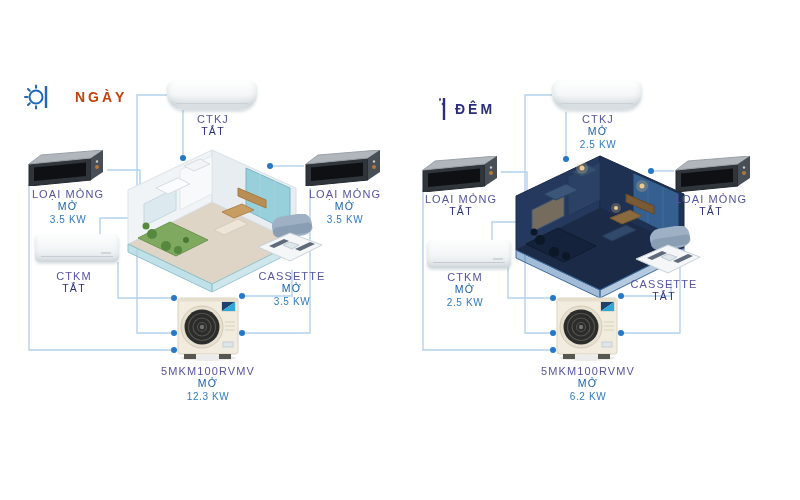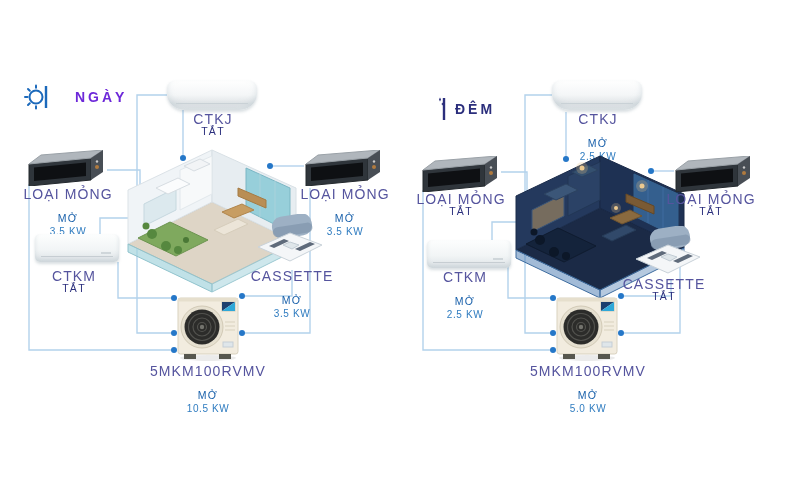--- a/index.html
+++ b/index.html
@@ -4,28 +4,28 @@
 <style>
   html,body{margin:0;padding:0;background:#fff;}
   .canvas{position:relative;width:800px;height:500px;background:#ffffff;overflow:hidden;
           font-family:"Liberation Sans",sans-serif;}
   .wires{position:absolute;left:0;top:0;width:800px;height:500px;}
   .abs{position:absolute;}
 
   
   .badge{position:absolute;display:flex;align-items:center;gap:7px;}
   .badge-label{font-weight:bold;font-size:14px;letter-spacing:3px;}
-  .badge-label.day{color:#6d28d9;padding-left:18px;}
+  .badge-label.day{color:#c2410c;padding-left:18px;}
   .badge-label.night{color:#2b2e7c;}
 
   
   .unit-label{position:absolute;text-align:center;}
-  .unit-name{font-size:14px;letter-spacing:1.1px;color:#55549e;line-height:11px;white-space:nowrap;}
+  .unit-name{font-size:11px;letter-spacing:1.1px;color:#55549e;line-height:11px;white-space:nowrap;}
   .status{font-size:10.5px;font-weight:normal;letter-spacing:1.3px;line-height:13px;}
-  .st-on{color:#1a61ab;margin-top:12px;}
+  .st-on{color:#1a61ab;}
   .st-off{color:#2b2f7d;}
   .capacity{font-size:10px;letter-spacing:.6px;color:#2f7cc0;line-height:13px;white-space:nowrap;}
 
   
   .emura{background:linear-gradient(180deg,#ffffff 0%,#f4f6f7 50%,#dfe3e6 80%,#eef0f1 100%);
          border-radius:10px 10px 18px 18px / 8px 8px 16px 16px;
          box-shadow:0 2px 3px rgba(120,140,150,.28), inset 0 -4px 6px rgba(170,185,195,.35);}
   .emura::after{content:"";position:absolute;left:9px;right:9px;bottom:6px;height:1px;background:#c9d1d6;}
 
   
@@ -204,21 +204,21 @@
           <line x1="48" y1="34" x2="58" y2="34"></line>
           <line x1="48" y1="38" x2="58" y2="38"></line>
         </g>
       <rect x="46" y="50" width="10" height="5" fill="#dfe6ea" stroke="#c5ced6"></rect>
       <rect x="7" y="62" width="12" height="5" fill="#57574f"></rect>
       <rect x="42" y="62" width="12" height="5" fill="#57574f"></rect>
     </svg>
     <div class="unit-label" style="left:146px;top:366px;width:124px;">
       <div class="unit-name">5MKM100RVMV</div>
       <div class="status st-on">MỞ</div>
-      <div class="capacity">10.5 KW</div>
+      <div class="capacity">12.3 KW</div>
     </div>
   </section>
 
   <section>
 
     <div class="badge" style="left:422px;top:96px;">
       <svg width="26" height="26" viewBox="0 0 26 26">
         <line x1="22" y1="2" x2="22" y2="24" stroke="#2b2e7c" stroke-width="2.4"></line>
         <path d="M15,3 A11,11 0 1 0 15,25 A9,9 0 1 1 15,3 Z" fill="#2b2e7c"></path>
         <polygon points="17,3.5 18,5.5 19,3.5 18,1.5" fill="#2b2e7c"></polygon>
@@ -329,16 +329,16 @@
           <line x1="48" y1="34" x2="58" y2="34"></line>
           <line x1="48" y1="38" x2="58" y2="38"></line>
         </g>
       <rect x="46" y="50" width="10" height="5" fill="#dfe6ea" stroke="#c5ced6"></rect>
       <rect x="7" y="62" width="12" height="5" fill="#57574f"></rect>
       <rect x="42" y="62" width="12" height="5" fill="#57574f"></rect>
     </svg>
     <div class="unit-label" style="left:526px;top:366px;width:124px;">
       <div class="unit-name">5MKM100RVMV</div>
       <div class="status st-on">MỞ</div>
-      <div class="capacity">5.0 KW</div>
+      <div class="capacity">6.2 KW</div>
     </div>
   </section>
 </div>
 
 </body></html>

